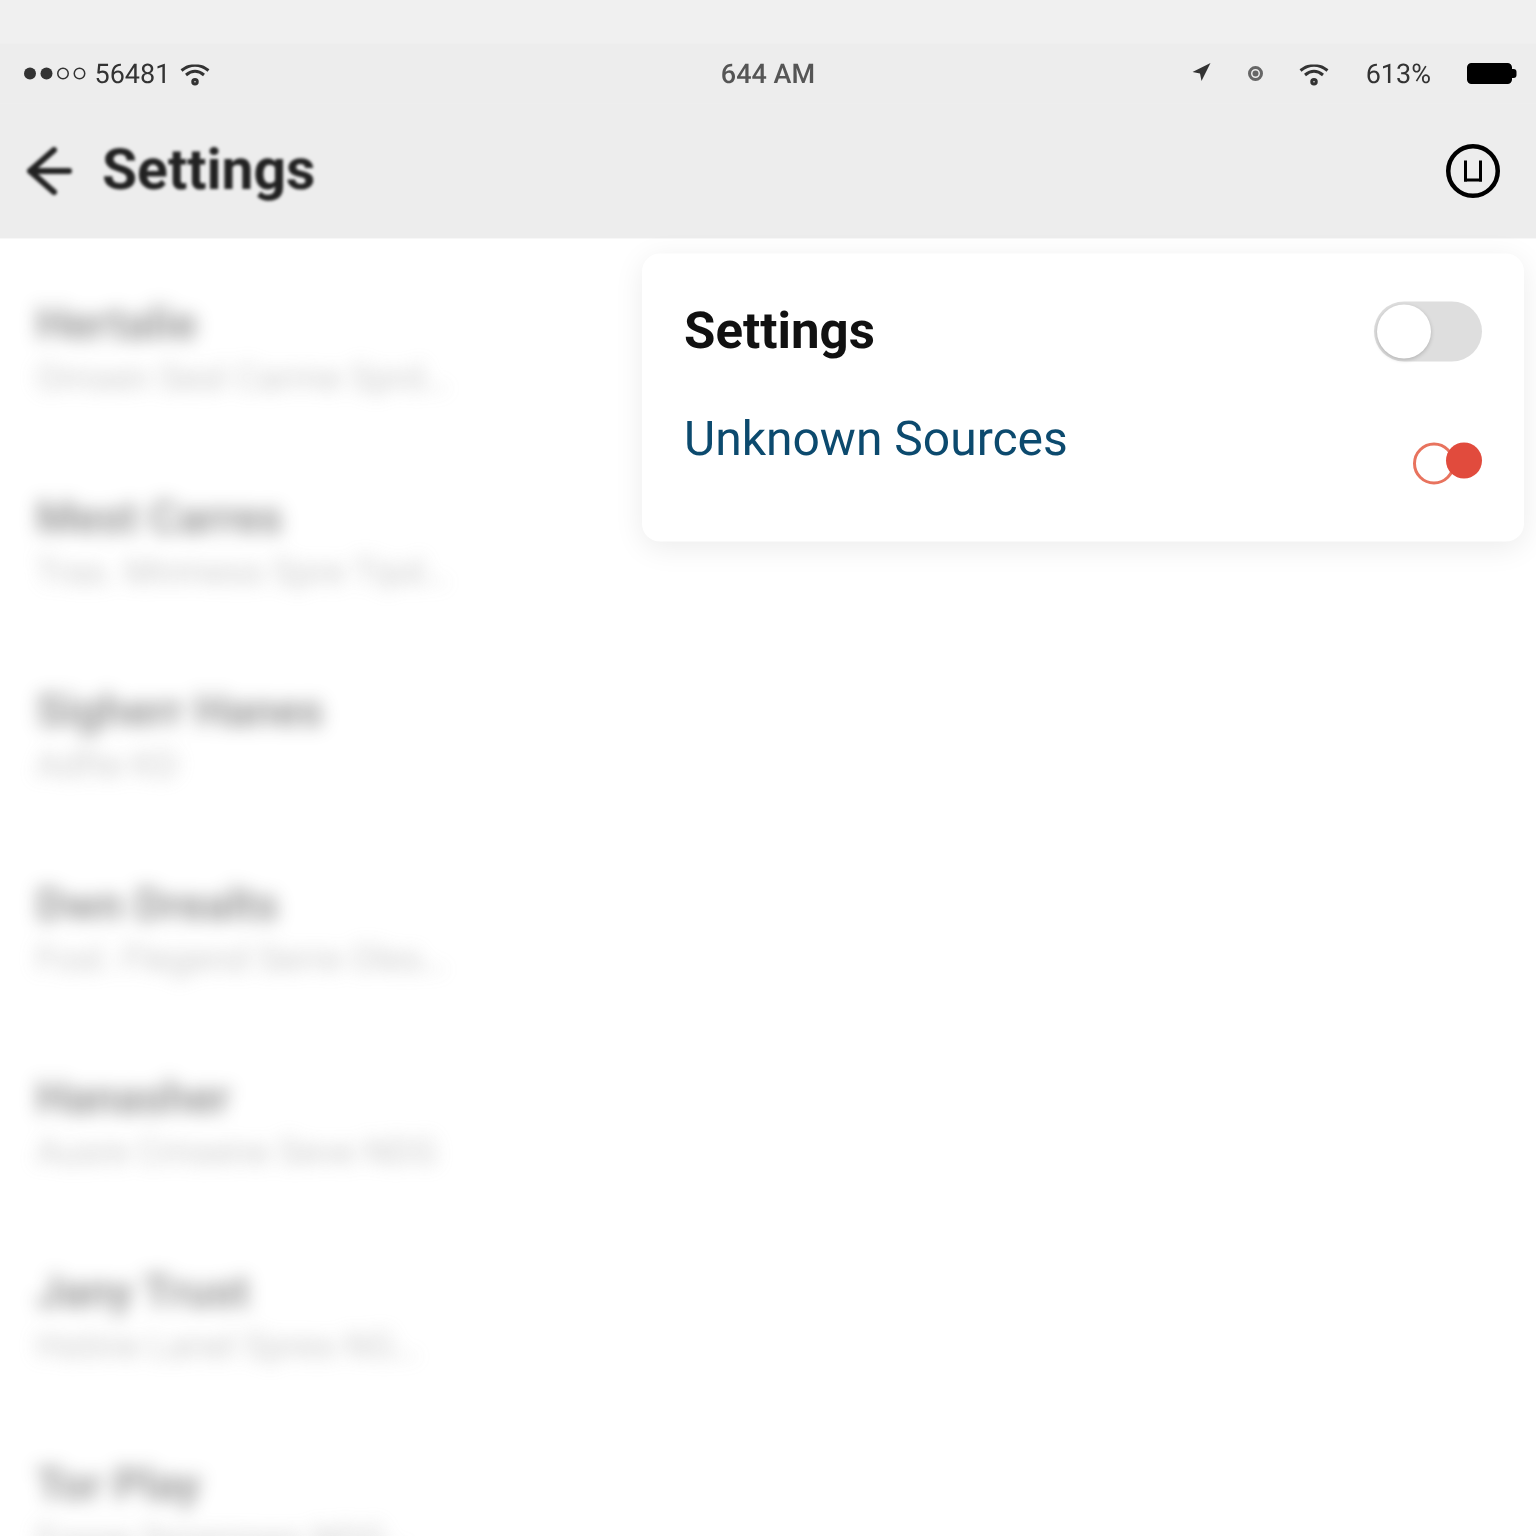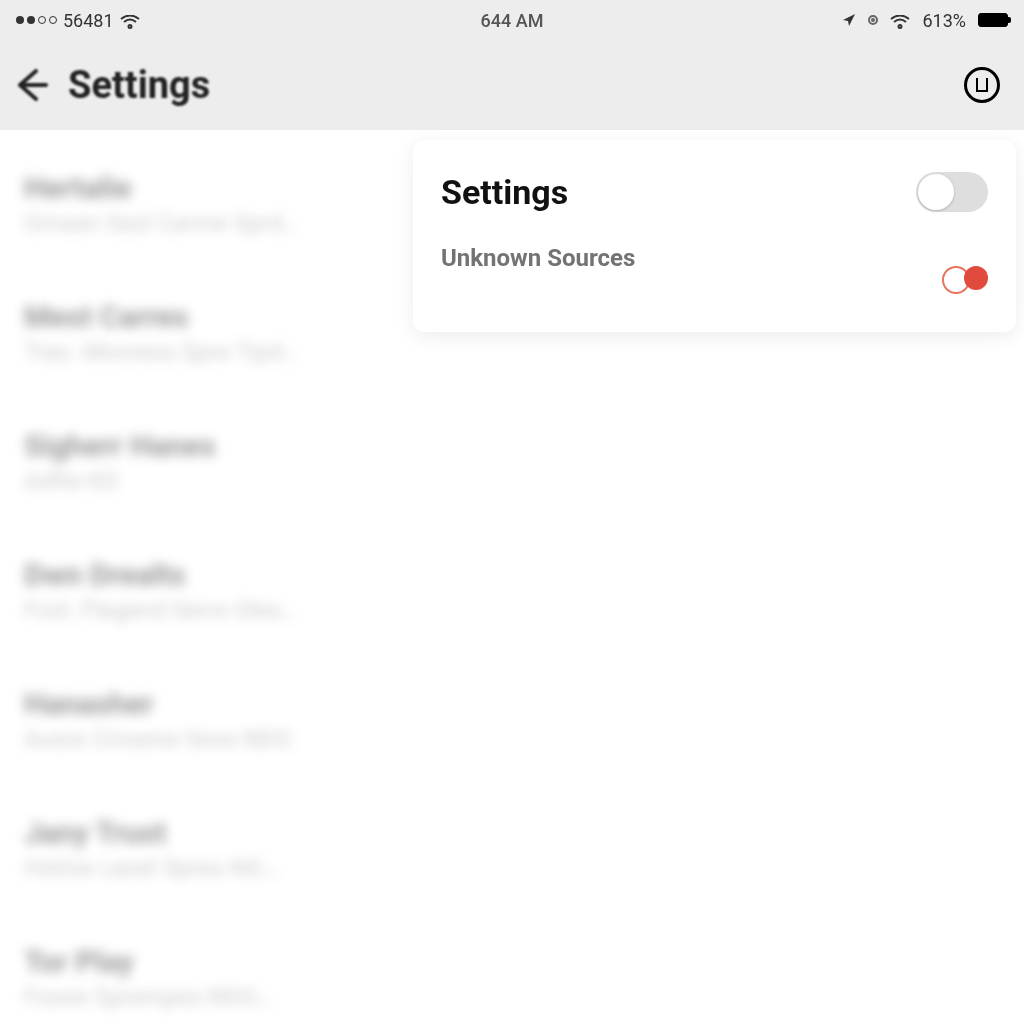--- a/index.html
+++ b/index.html
@@ -17,35 +17,36 @@
   }
   .status-bar {
     height: 40px;
     display: flex;
     align-items: center;
     justify-content: space-between;
     padding: 0 16px;
     font-size: 18px;
     color: #333;
     background: #ededed;
+    margin-top: 29px;
   }
   .status-left, .status-right, .status-center {
     display: flex;
     align-items: center;
     gap: 6px;
   }
   .status-center {
     position: absolute;
     left: 50%;
     transform: translateX(-50%);
     font-weight: 500;
     color: #555;
   }
   .status-right {
-    gap: 12px;
+    gap: 24px;
   }
   .battery-icon {
     width: 30px;
     height: 14px;
     border: 1.5px solid #000;
     border-radius: 3px;
     position: relative;
     background: #000;
   }
   .battery-icon::after {
@@ -136,21 +137,21 @@
   }
   .list-item-sub {
     font-size: 24px;
     color: #aaa;
     white-space: nowrap;
     overflow: hidden;
   }
 
   .panel {
     position: absolute;
-    left: 413px;
+    left: 428px;
     right: 8px;
     top: 10px;
     background: #fff;
     border-radius: 12px;
     box-shadow: 0 4px 20px rgba(0,0,0,0.08);
     padding: 32px 28px 40px 28px;
   }
   .panel-header {
     display: flex;
     justify-content: space-between;
@@ -183,23 +184,23 @@
   .setting-row {
     display: flex;
     justify-content: space-between;
     align-items: flex-start;
     gap: 20px;
   }
   .setting-text {
     flex: 1;
   }
   .setting-title {
-    font-size: 24px;
-    font-weight: 700;
-    color: #737373;
+    font-size: 32px;
+    font-weight: 400;
+    color: #0c4a6e;
     margin-bottom: 6px;
   }
   .setting-desc {
     font-size: 24px;
     color: #8a8a8a;
     line-height: 1.35;
   }
   .toggle-on {
     width: 46px;
     height: 28px;

